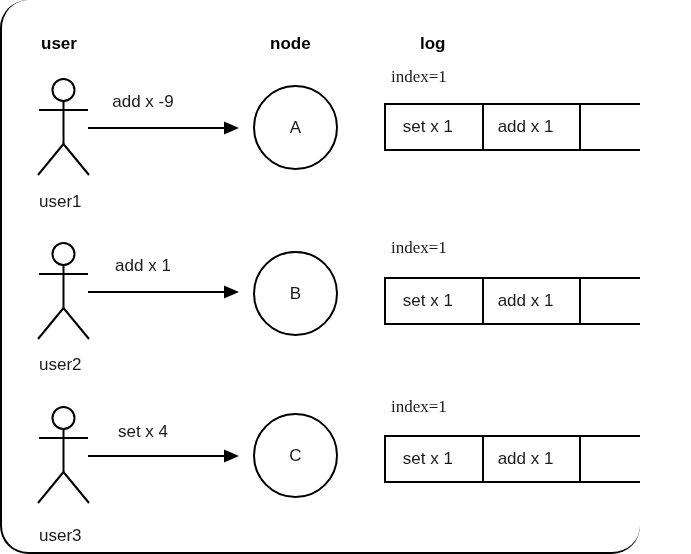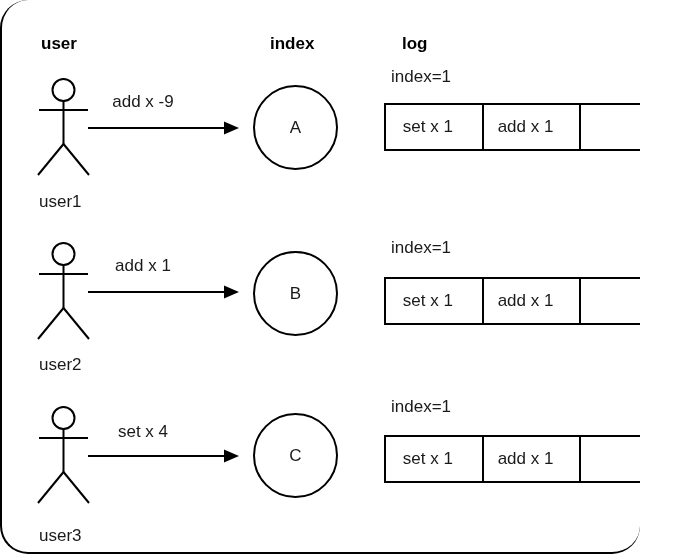--- a/index.html
+++ b/index.html
@@ -65,30 +65,30 @@
   }
   .log-cell {
     flex: 1 1 0;
     display: flex;
     align-items: center;
     justify-content: center;
     font-size: 17px;
     white-space: nowrap;
   }
   .log-cell + .log-cell { border-left: 2px solid #000000; }
-  .index-label { left: 389px; }
+  .index-label { left: 389px; font-family: Liberation Serif, serif; }
 </style>
 </head>
 <body>
 
 <div class="canvas">
 
   <div class="col-header" style="left:39px">user</div>
-  <div class="col-header" style="left:268px">index</div>
-  <div class="col-header" style="left:400px">log</div>
+  <div class="col-header" style="left:268px">node</div>
+  <div class="col-header" style="left:418px">log</div>
 
   <svg class="shape" style="left:34px; top:78px" width="55" height="100" viewBox="0 0 55 100">
     <circle cx="27.5" cy="12" r="11"></circle>
     <line x1="27.5" y1="23" x2="27.5" y2="66"></line>
     <line x1="3" y1="32" x2="52" y2="32"></line>
     <line x1="27.5" y1="66" x2="2" y2="97"></line>
     <line x1="27.5" y1="66" x2="53" y2="97"></line>
   </svg>
   <div class="label" style="left:37px; top:192px">user1</div>
   <div class="label message-label" style="left:86px; top:92px">add x -9</div>

